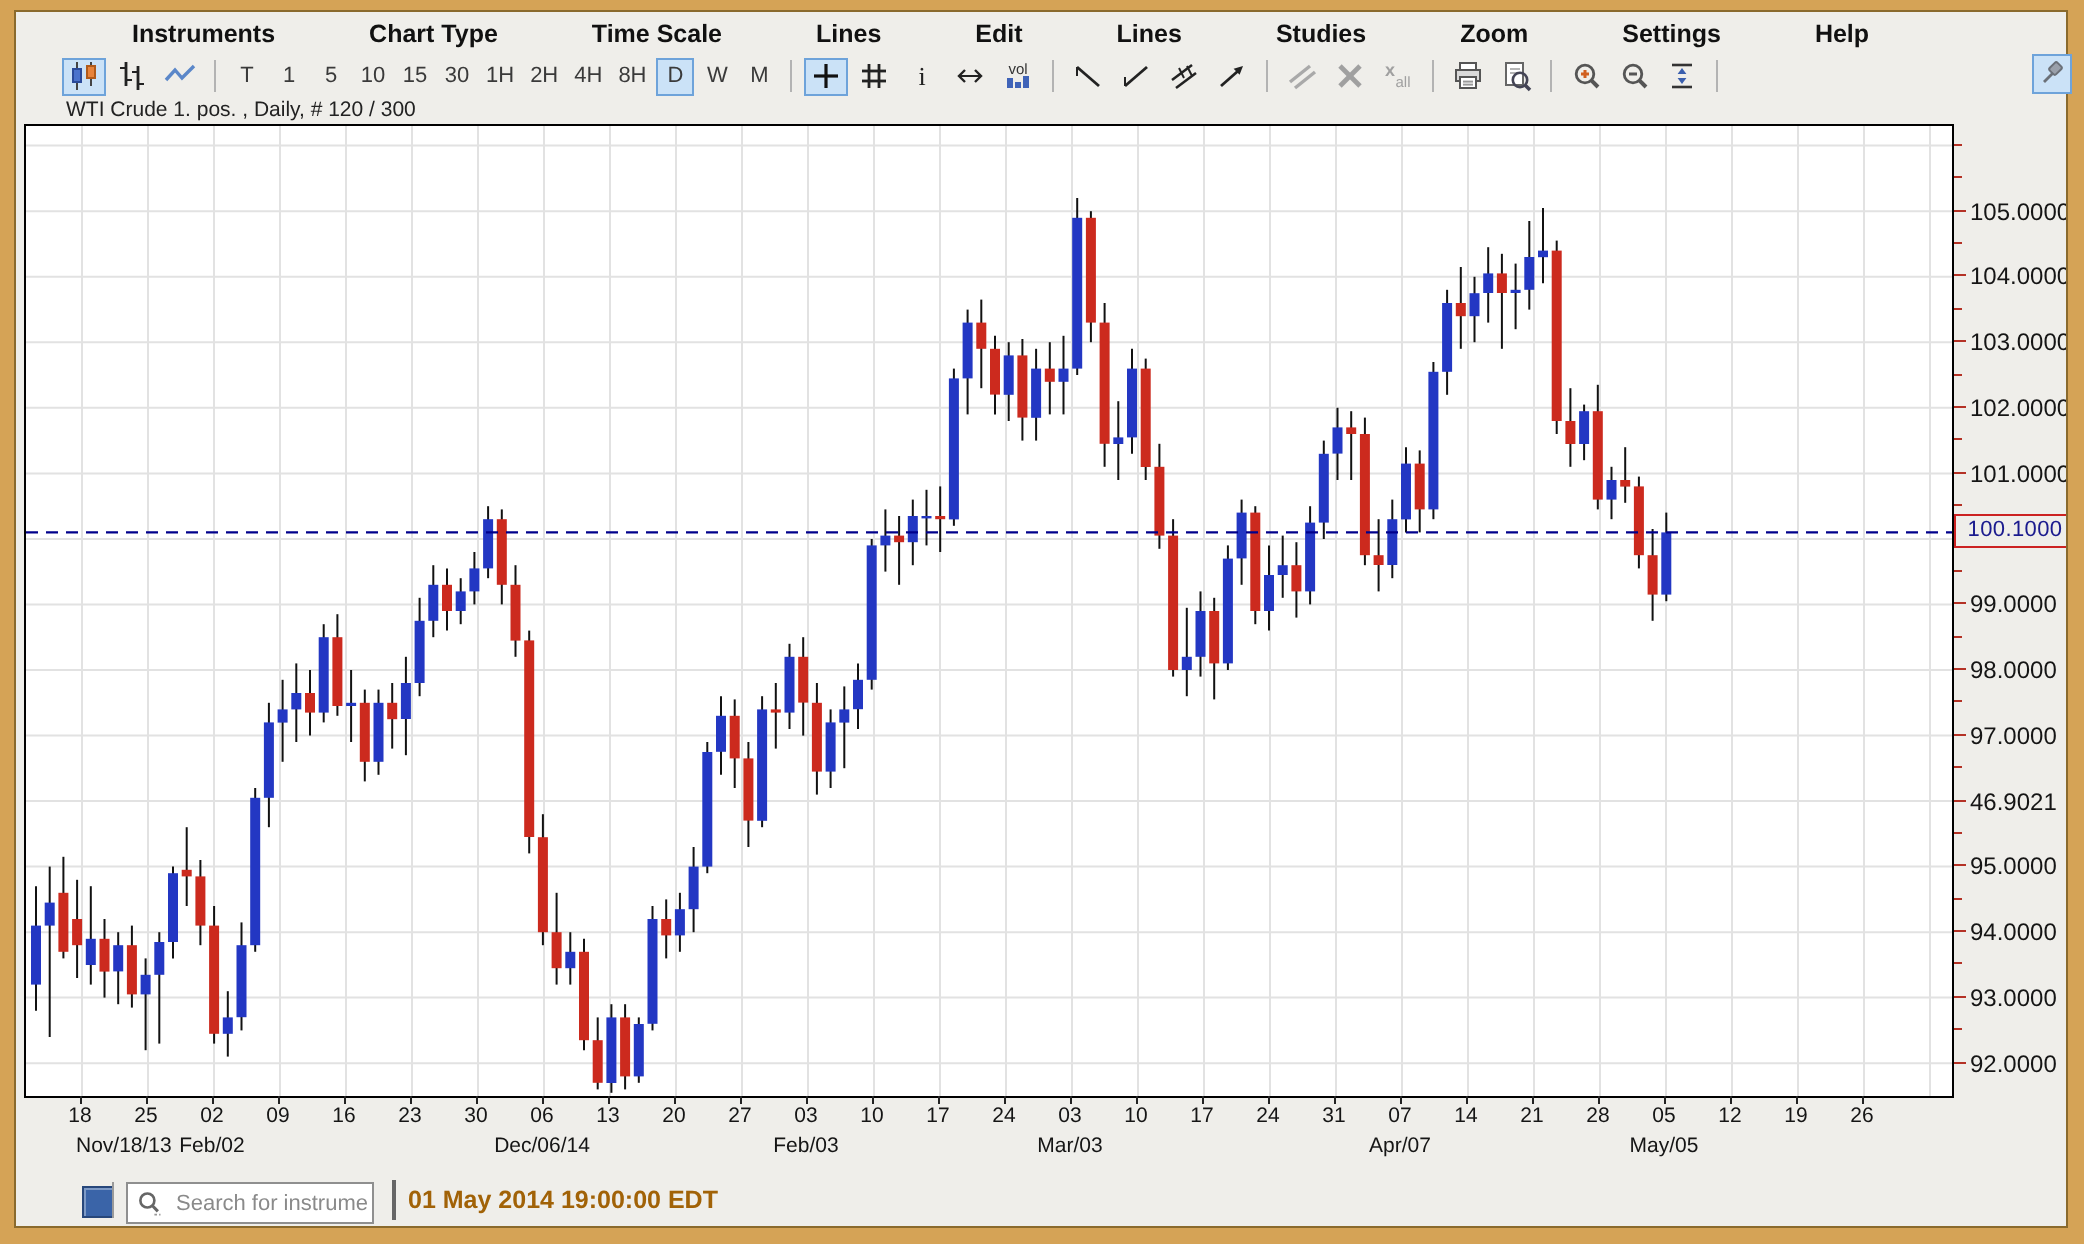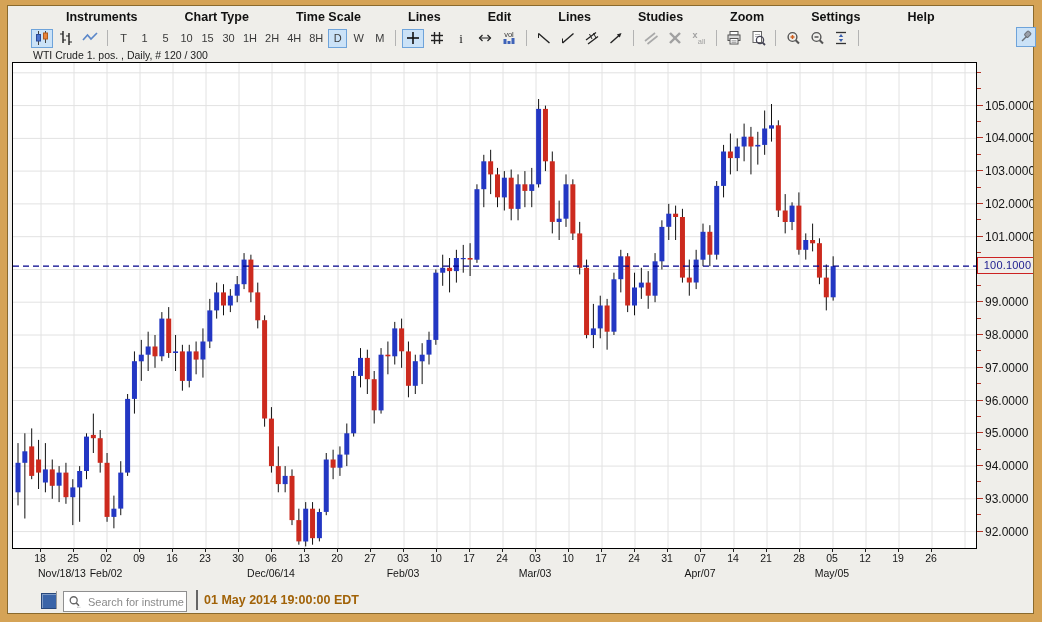--- a/index.html
+++ b/index.html
@@ -774,21 +774,21 @@
     <div class="ylab" style="left:985px;top:230px">101.0000</div>
     <div class="ytick" style="left:977px;top:268px;width:6px"></div>
     <div class="ylab" style="left:985px;top:262px">100.0000</div>
     <div class="ytick" style="left:977px;top:301px;width:6px"></div>
     <div class="ylab" style="left:985px;top:295px">99.0000</div>
     <div class="ytick" style="left:977px;top:334px;width:6px"></div>
     <div class="ylab" style="left:985px;top:328px">98.0000</div>
     <div class="ytick" style="left:977px;top:367px;width:6px"></div>
     <div class="ylab" style="left:985px;top:361px">97.0000</div>
     <div class="ytick" style="left:977px;top:400px;width:6px"></div>
-    <div class="ylab" style="left:985px;top:394px">96.0000</div>
+    <div class="ylab" style="left:985px;top:394px">46.9021</div>
     <div class="ytick" style="left:977px;top:432px;width:6px"></div>
     <div class="ylab" style="left:985px;top:426px">95.0000</div>
     <div class="ytick" style="left:977px;top:465px;width:6px"></div>
     <div class="ylab" style="left:985px;top:459px">94.0000</div>
     <div class="ytick" style="left:977px;top:498px;width:6px"></div>
     <div class="ylab" style="left:985px;top:492px">93.0000</div>
     <div class="ytick" style="left:977px;top:531px;width:6px"></div>
     <div class="ylab" style="left:985px;top:525px">92.0000</div>
     <div class="ytick" style="left:977px;top:514px;width:4px"></div>
     <div class="ytick" style="left:977px;top:481px;width:4px"></div>

